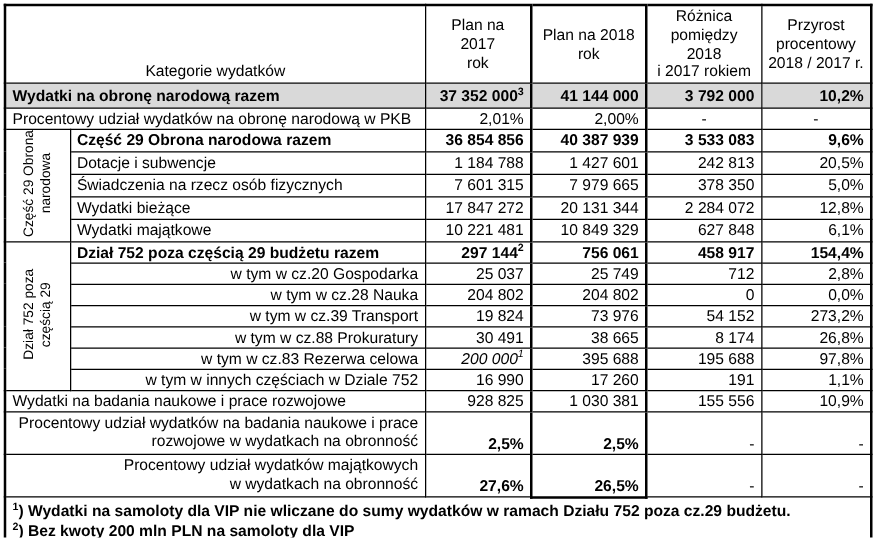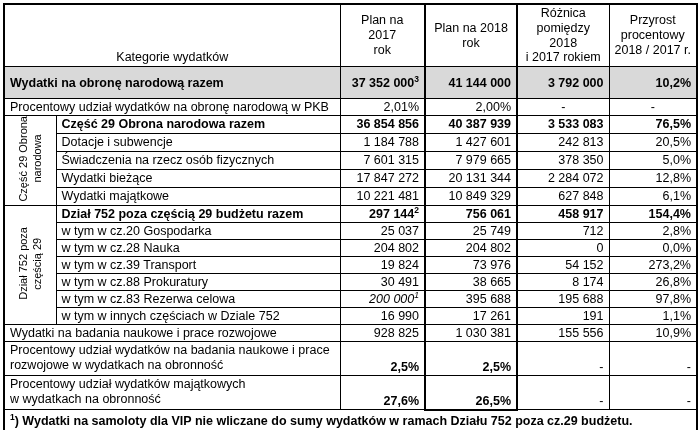--- a/index.html
+++ b/index.html
@@ -4,30 +4,30 @@
 <style>
   html,body{margin:0;padding:0;background:#fff;}
   body{width:700px;height:430px;position:relative;font-family:"Liberation Sans",sans-serif;color:#000;}
   .wrap{position:absolute;left:3px;top:3px;}
   table{border-collapse:collapse;table-layout:fixed;width:693px;border:2px solid #000;}
   td{border:1px solid #000;font-size:12.5px;padding:1px 5px;overflow:hidden;}
   
   col.c-rot{width:52px;} col.c-item{width:284px;}
   col.c-p17{width:85px;} col.c-p18{width:92px;} col.c-diff{width:92px;} col.c-gr{width:88px;}
   
-  tr.h-hdr{height:50px;} tr.h-grey{height:32px;} tr.h-d{height:17px;} tr.h-2l{height:34px;}
+  tr.h-hdr{height:50px;} tr.h-grey{height:20px;} tr.h-d{height:17px;} tr.h-2l{height:34px;}
   .hdr{text-align:center;vertical-align:middle;white-space:pre-line;line-height:1.18;}
   .hdr-cat{text-align:center;vertical-align:bottom;padding-bottom:2px;margin-top:16px;}
   .grey{background:#d9d9d9;}
   .b{font-weight:bold;}
   .num{text-align:right;}
   .ctr{text-align:center;}
-  .sub{}
+  .sub{text-align:right;}
   .lab{text-align:left;}
-  .pre{white-space:pre-line;line-height:1.25;}
+  .pre{white-space:pre-line;line-height:1.25;text-align:right;}
   .bot{vertical-align:bottom;padding-left:36px;}
   .it{font-style:italic;margin-left:15px;}
   td.thick{border-left:2px solid #000;border-right:2px solid #000;}
   td.thick-b{border-bottom:2px solid #000;}
   td.rotcell{text-align:center;vertical-align:middle;padding:0;}
   .rot{display:inline-block;writing-mode:vertical-rl;transform:rotate(180deg);
        white-space:pre-line;font-size:11px;line-height:1.25;text-align:center;}
   sup{font-size:8.5px;line-height:0;}
   td.foot{padding:2px 5px 3px 5px;line-height:1.28;font-size:12.5px;}
   .footline{white-space:nowrap;font-weight:bold;}
@@ -77,21 +77,21 @@
     <td class="ctr">-</td>
   </tr>
 
   <tr class="h-d">
     <td rowspan="5" class="rotcell"><div class="rot">Część 29 Obrona
 narodowa</div></td>
     <td class="lab b">Część 29 Obrona narodowa razem</td>
     <td class="num b">36 854 856</td>
     <td class="num b thick">40 387 939</td>
     <td class="num b">3 533 083</td>
-    <td class="num b">76,5%</td>
+    <td class="num b">9,6%</td>
   </tr>
   <tr class="h-d">
     <td class="lab">Dotacje i subwencje</td>
     <td class="num">1 184 788</td>
     <td class="num thick">1 427 601</td>
     <td class="num">242 813</td>
     <td class="num">20,5%</td>
   </tr>
   <tr class="h-d">
     <td class="lab">Świadczenia na rzecz osób fizycznych</td>
@@ -155,21 +155,21 @@
   <tr class="h-d">
     <td class="sub">w tym w cz.83 Rezerwa celowa</td>
     <td class="num it"><span>200 000</span><sup>1</sup></td>
     <td class="num thick">395 688</td>
     <td class="num">195 688</td>
     <td class="num">97,8%</td>
   </tr>
   <tr class="h-d">
     <td class="sub">w tym w innych częściach w Dziale 752</td>
     <td class="num">16 990</td>
-    <td class="num thick">17 261</td>
+    <td class="num thick">17 260</td>
     <td class="num">191</td>
     <td class="num">1,1%</td>
   </tr>
 
   <tr class="h-d">
     <td colspan="2" class="lab">Wydatki na badania naukowe i prace rozwojowe</td>
     <td class="num">928 825</td>
     <td class="num thick">1 030 381</td>
     <td class="num">155 556</td>
     <td class="num">10,9%</td>

